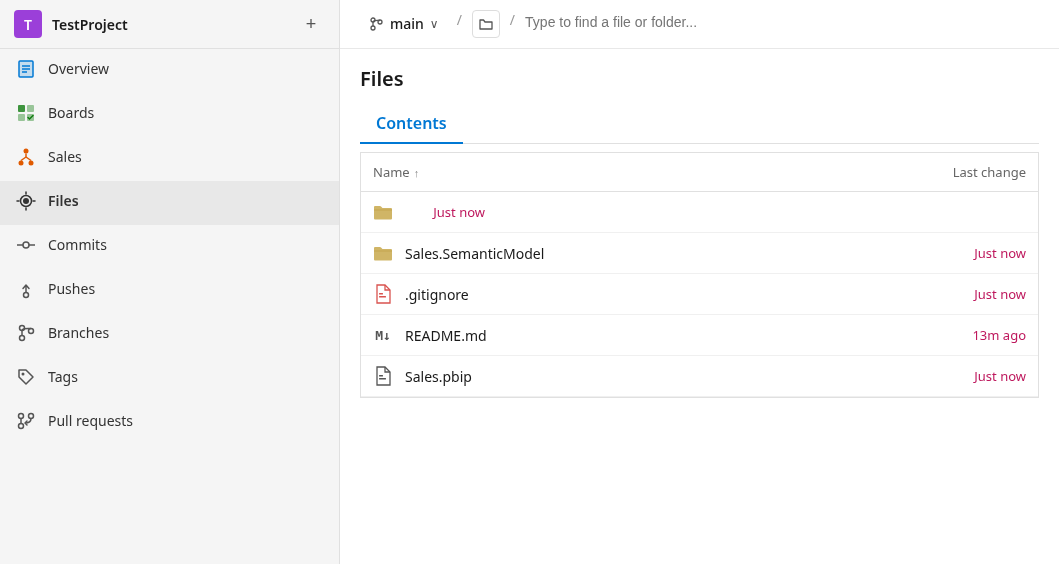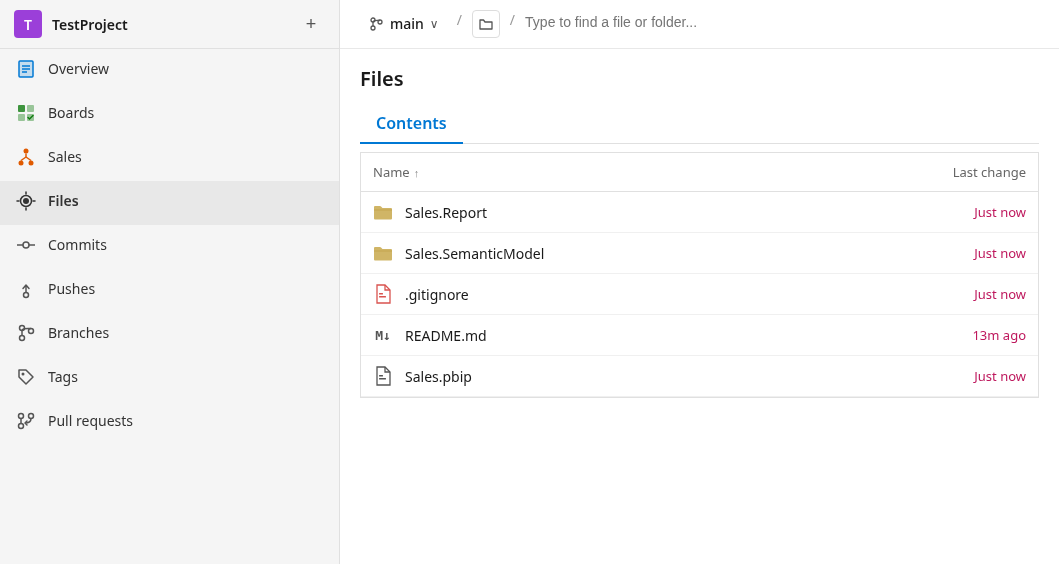--- a/index.html
+++ b/index.html
@@ -422,21 +422,20 @@
         <div>Last change</div>
       </div>
 
       <div class="file-row">
         <span class="file-icon folder-icon-color">
           <svg width="20" height="18" viewBox="0 0 20 18" fill="none">
             <path d="M1 4 L1 15.5 Q1 16.5 2 16.5 L18 16.5 Q19 16.5 19 15.5 L19 6 Q19 5 18 5 L9.5 5 L8 3.5 Q7.5 3 7 3 L2 3 Q1 3 1 4 Z" fill="#c8a84b" opacity="0.85"></path>
             <path d="M1 7 L19 7" stroke="#b8943b" stroke-width="0.5"></path>
           </svg>
         </span>
-        <span class="file-name">Sales.Report</span>
         <span class="file-time">Just now</span>
       </div>
 
       <div class="file-row">
         <span class="file-icon folder-icon-color">
           <svg width="20" height="18" viewBox="0 0 20 18" fill="none">
             <path d="M1 4 L1 15.5 Q1 16.5 2 16.5 L18 16.5 Q19 16.5 19 15.5 L19 6 Q19 5 18 5 L9.5 5 L8 3.5 Q7.5 3 7 3 L2 3 Q1 3 1 4 Z" fill="#c8a84b" opacity="0.85"></path>
             <path d="M1 7 L19 7" stroke="#b8943b" stroke-width="0.5"></path>
           </svg>
         </span>

